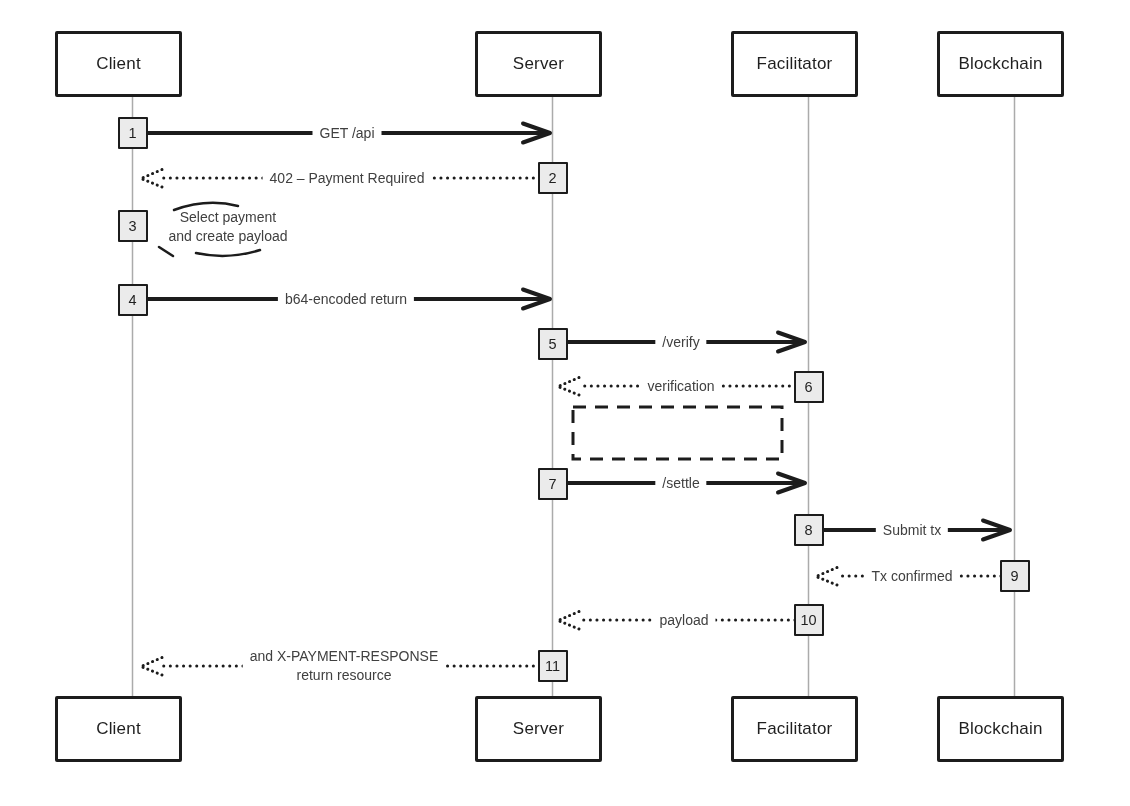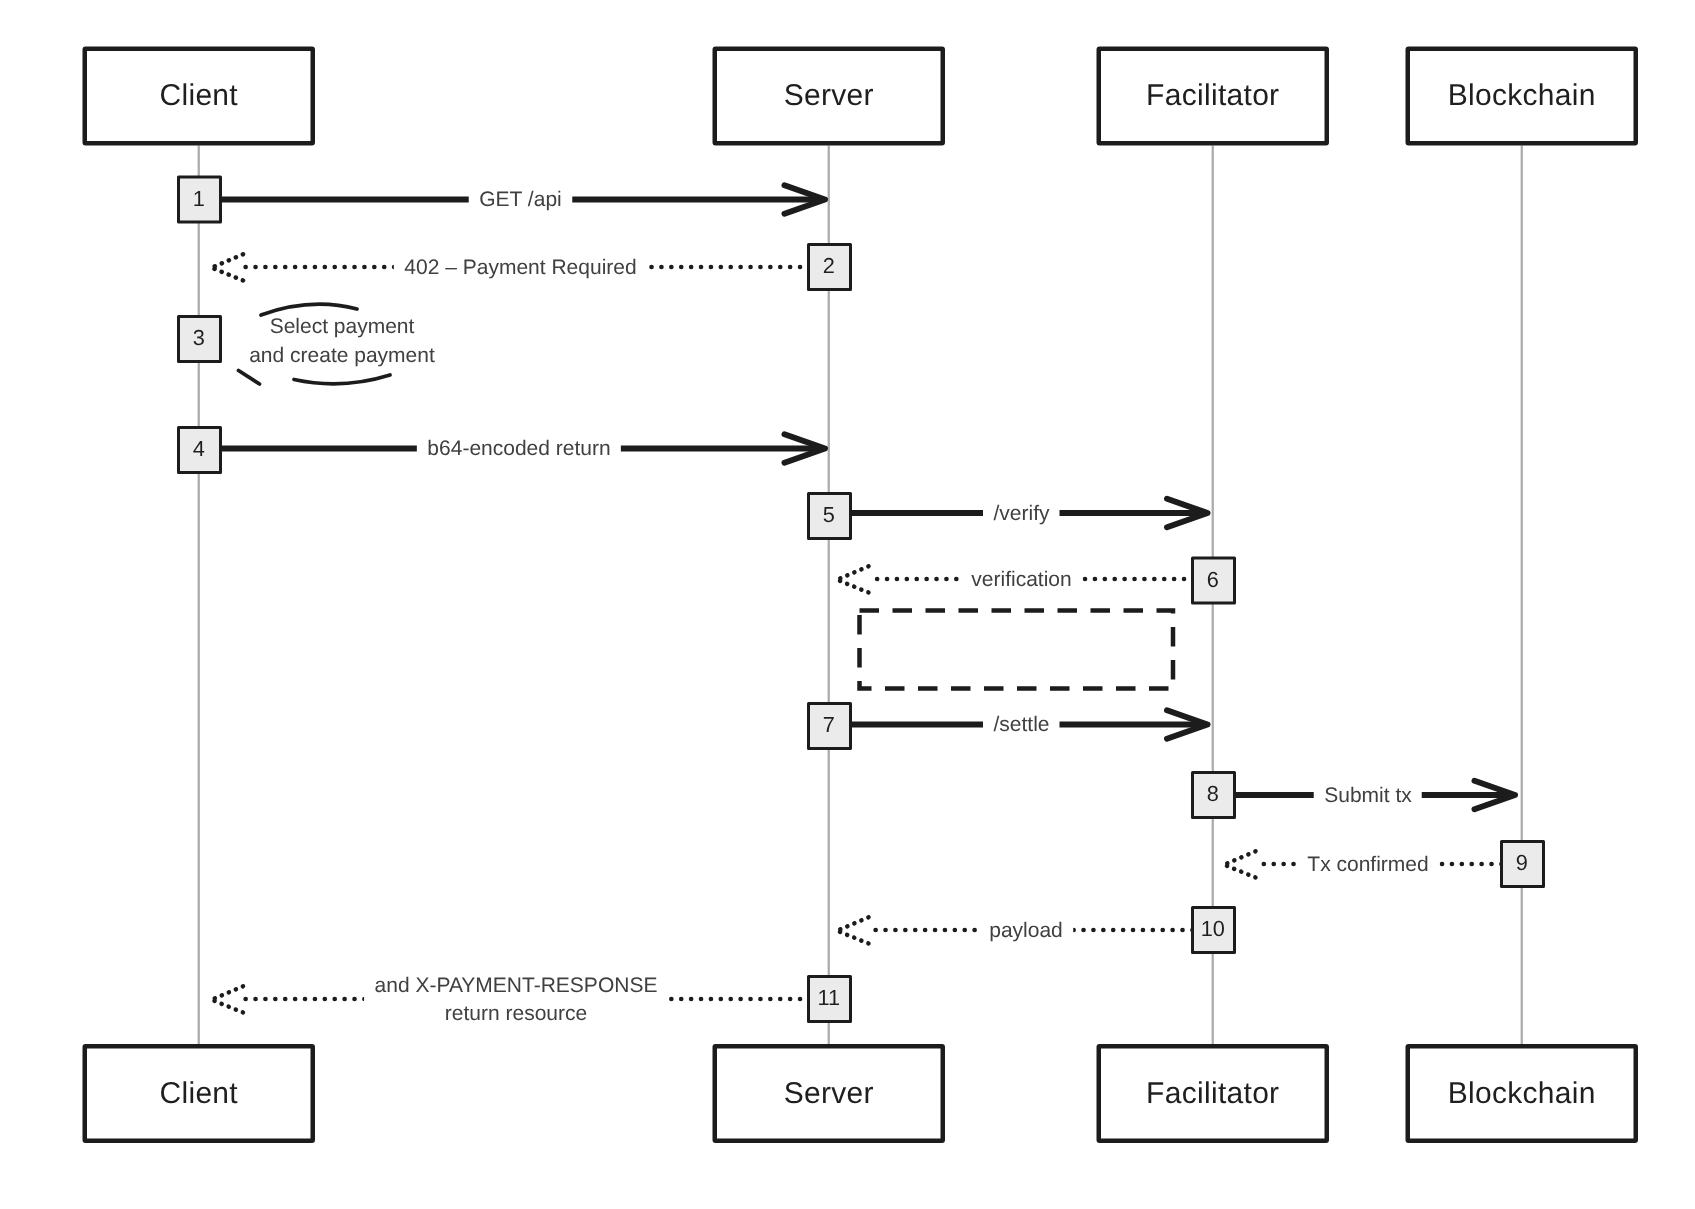--- a/index.html
+++ b/index.html
@@ -2,24 +2,24 @@
 <html><head>
 <meta charset="utf-8">
 <style>
   html,body{margin:0;padding:0;background:#ffffff;}
   #stage{
     position:relative;width:1130px;height:806px;background:#ffffff;
     font-family:"Liberation Sans","DejaVu Sans",sans-serif;color:#1f1f1f;overflow:hidden;
   }
   #wires{position:absolute;left:0;top:0;z-index:1;}
   .actor-box{
-    position:absolute;width:155px;height:66px;box-sizing:border-box;
+    position:absolute;width:127px;height:66px;box-sizing:border-box;
     border:3px solid #1c1c1c;border-radius:2px;background:#ffffff;
     display:flex;align-items:center;justify-content:center;
-    font-size:20px;letter-spacing:.2px;z-index:3;
+    font-size:17px;letter-spacing:.2px;z-index:3;
   }
   .badge{
     position:absolute;min-width:20px;height:28px;box-sizing:content-box;
     padding:0 3px;border:2.5px solid #1c1c1c;border-radius:1px;background:#ebebeb;
     display:flex;align-items:center;justify-content:center;
     font-size:14.5px;z-index:4;transform:translateX(-50%);
   }
   .lbl{
     position:absolute;transform:translate(-50%,-50%);
     background:#ffffff;padding:0 7px;text-align:center;
@@ -137,21 +137,21 @@
   <div class="badge" style="left:552.5px;top:650px">11</div>
 
   <div class="lbl" style="left:347px;top:133px">
     <div>GET /api</div>
   </div>
   <div class="lbl" style="left:347px;top:178px">
     <div>402 – Payment Required</div>
   </div>
   <div class="lbl no-bg" style="left:228px;top:227px">
     <div>Select payment</div>
-    <div>and create payment</div>
+    <div>and create payload</div>
   </div>
   <div class="lbl" style="left:346px;top:299px">
     <div>b64-encoded return</div>
   </div>
   <div class="lbl" style="left:681px;top:342px">
     <div>/verify</div>
   </div>
   <div class="lbl" style="left:681px;top:386px">
     <div>verification</div>
   </div>

